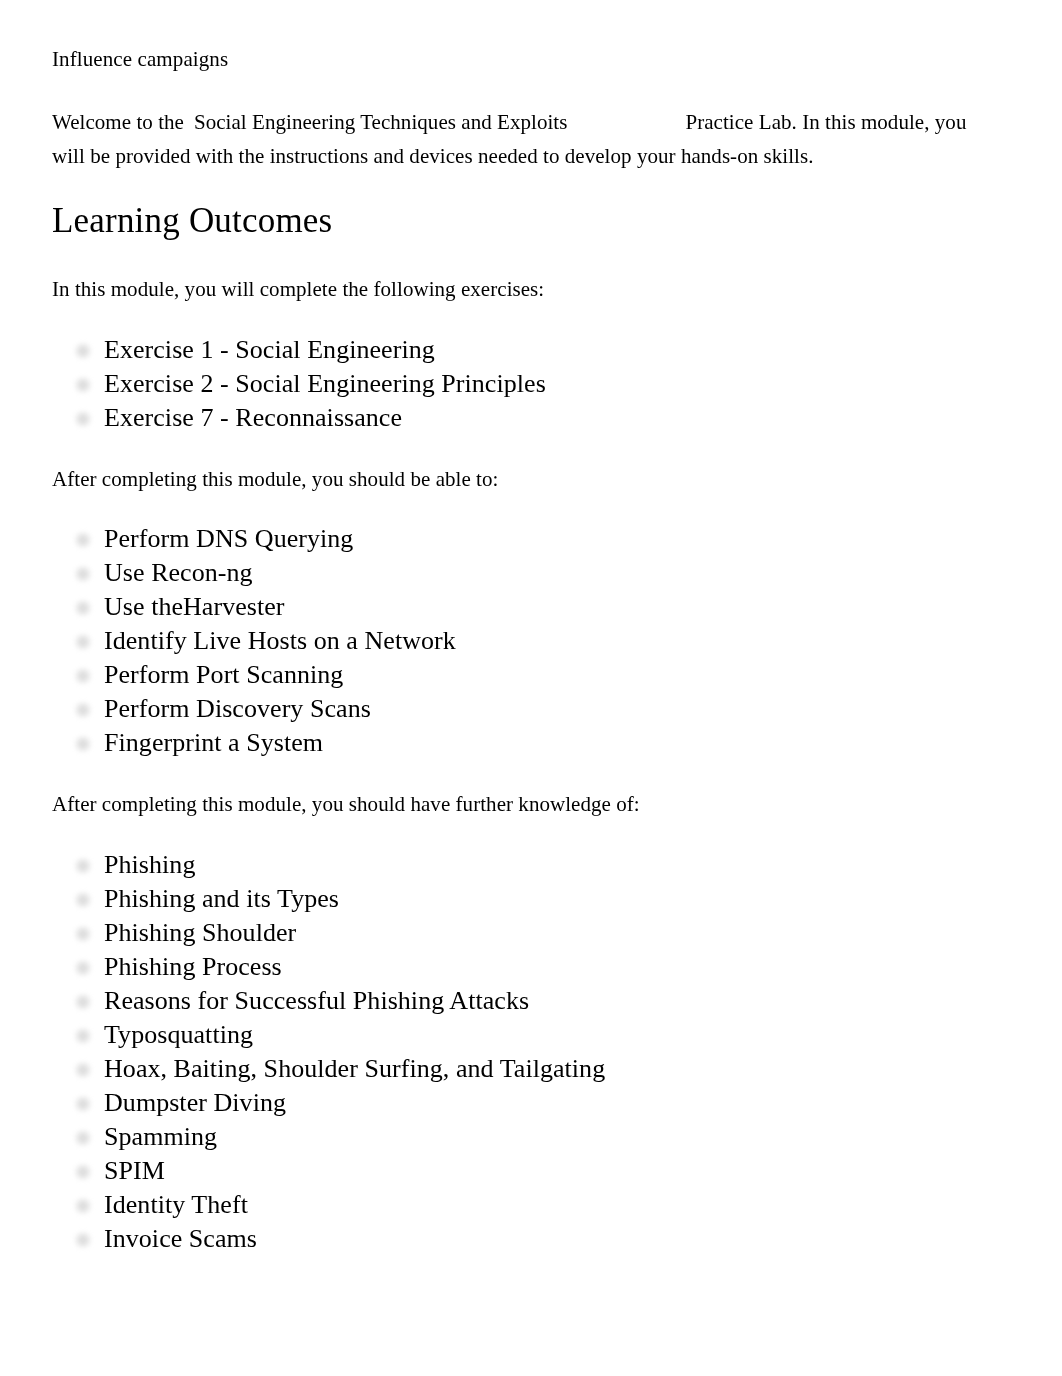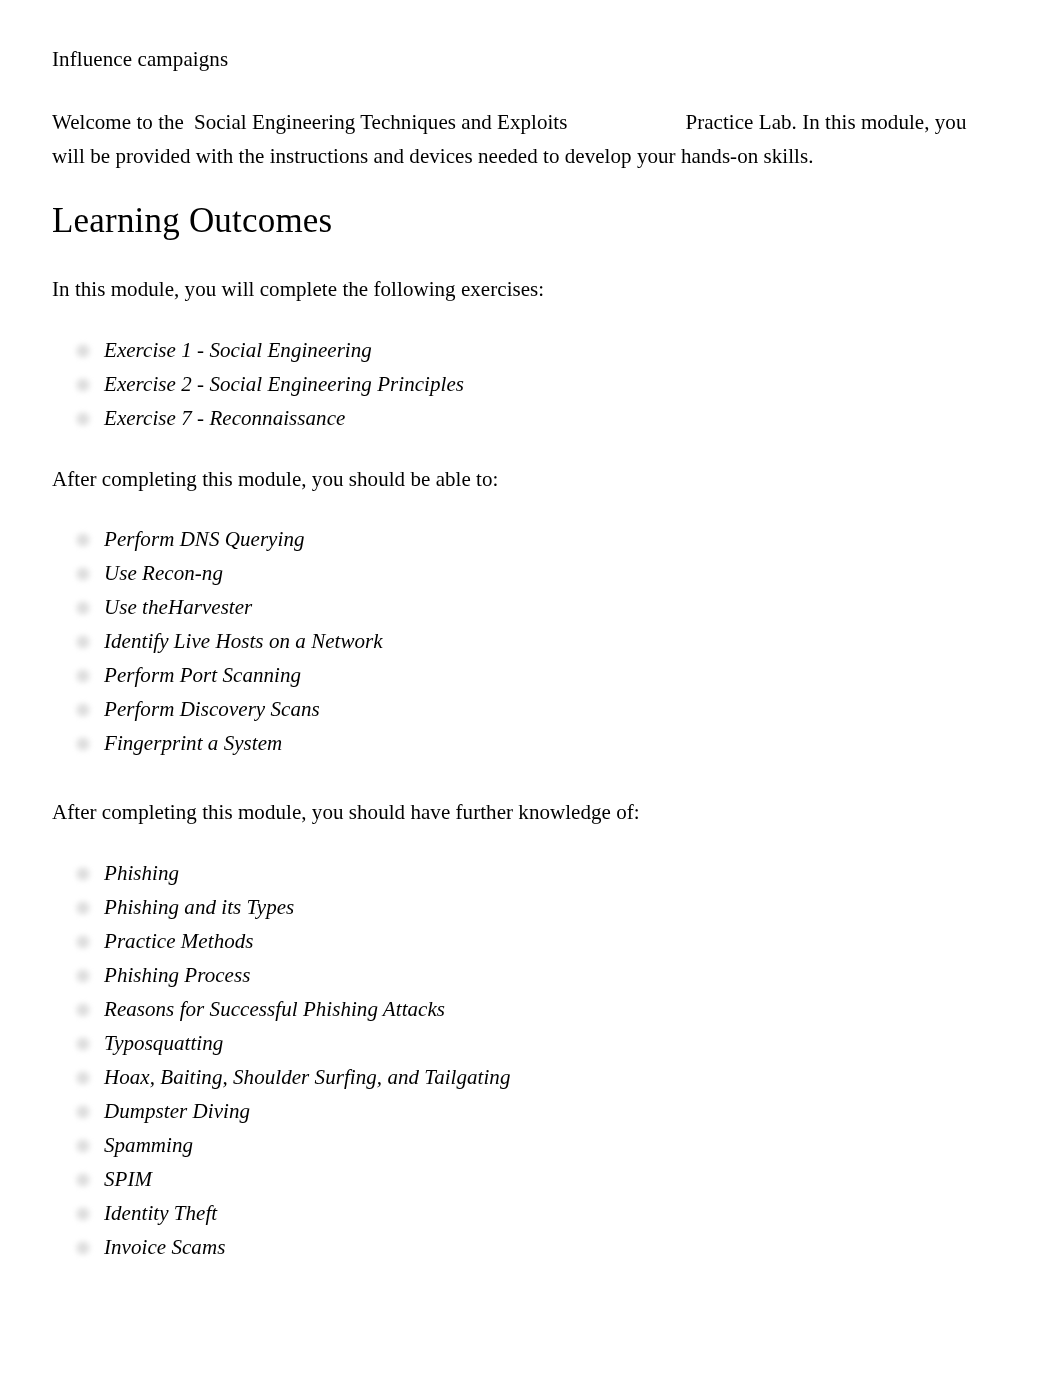--- a/index.html
+++ b/index.html
@@ -65,45 +65,44 @@
   }
 
   
   .bullet-list {
     list-style: none;
     margin: 0 0 26px 0;
     padding: 0;
   }
   .bullet-list li {
     position: relative;
-    font-size: 21px;
+    font-size: 26px;
     line-height: 34px;
     padding-left: 52px;
     letter-spacing: 0.05px;
-    font-style: italic;
   }
   
   .bullet-list li .marker {
     position: absolute;
     left: 22px;
     top: 9px;
     width: 18px;
     height: 18px;
     border-radius: 50%;
     background: radial-gradient(circle at 50% 50%,
                 rgba(150,150,150,0.40) 0%,
                 rgba(175,175,175,0.30) 38%,
                 rgba(205,205,205,0.16) 62%,
                 rgba(255,255,255,0) 80%);
     filter: blur(2.2px);
     pointer-events: none;
   }
 
   .list-exercises  { margin-top: 14px; margin-bottom: 28px; }
-  .list-objectives { margin-top: 14px; margin-bottom: 36px; }
+  .list-objectives { margin-top: 14px; margin-bottom: 28px; }
   .list-knowledge  { margin-top: 14px; margin-bottom: 0; }
 </style>
 </head>
 <body>
 
 <div class="page">
 
   <div class="doc-title">Influence campaigns</div>
 
   <p class="para intro">
@@ -168,21 +167,21 @@
     <li>
       <span class="marker"></span>
       <span>Phishing</span>
     </li>
     <li>
       <span class="marker"></span>
       <span>Phishing and its Types</span>
     </li>
     <li>
       <span class="marker"></span>
-      <span>Practice Methods</span>
+      <span>Phishing Shoulder</span>
     </li>
     <li>
       <span class="marker"></span>
       <span>Phishing Process</span>
     </li>
     <li>
       <span class="marker"></span>
       <span>Reasons for Successful Phishing Attacks</span>
     </li>
     <li>

